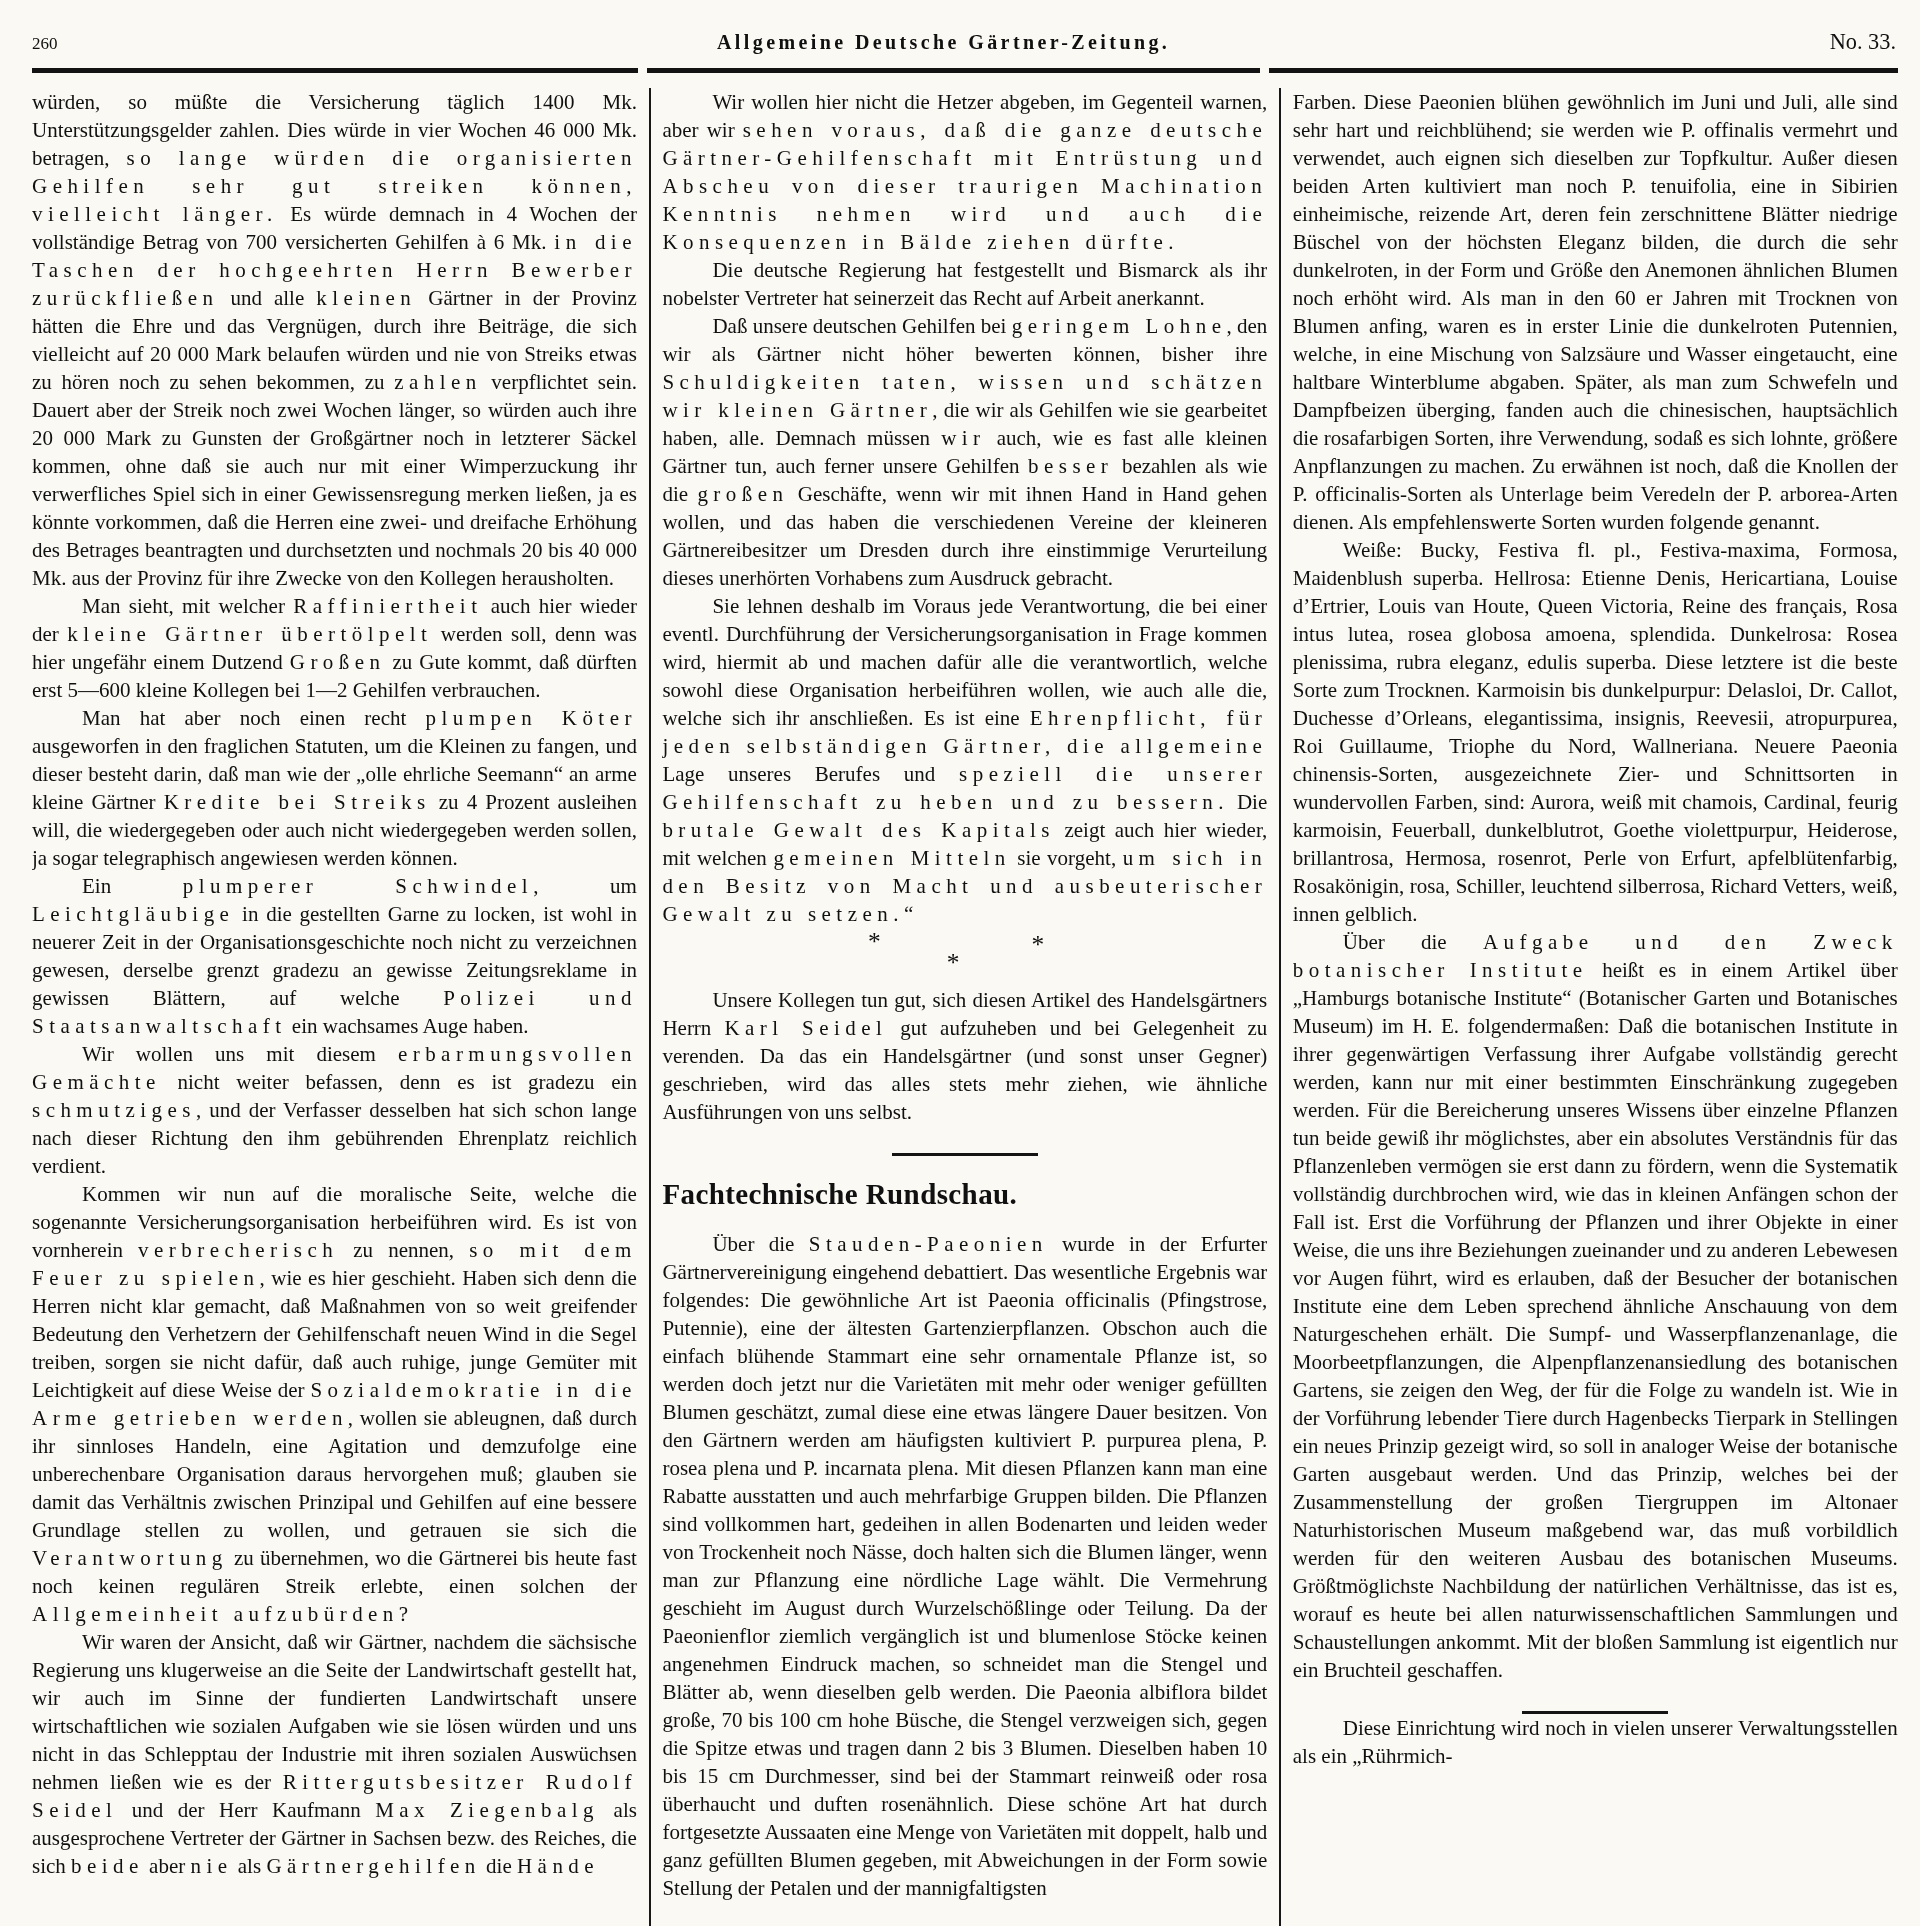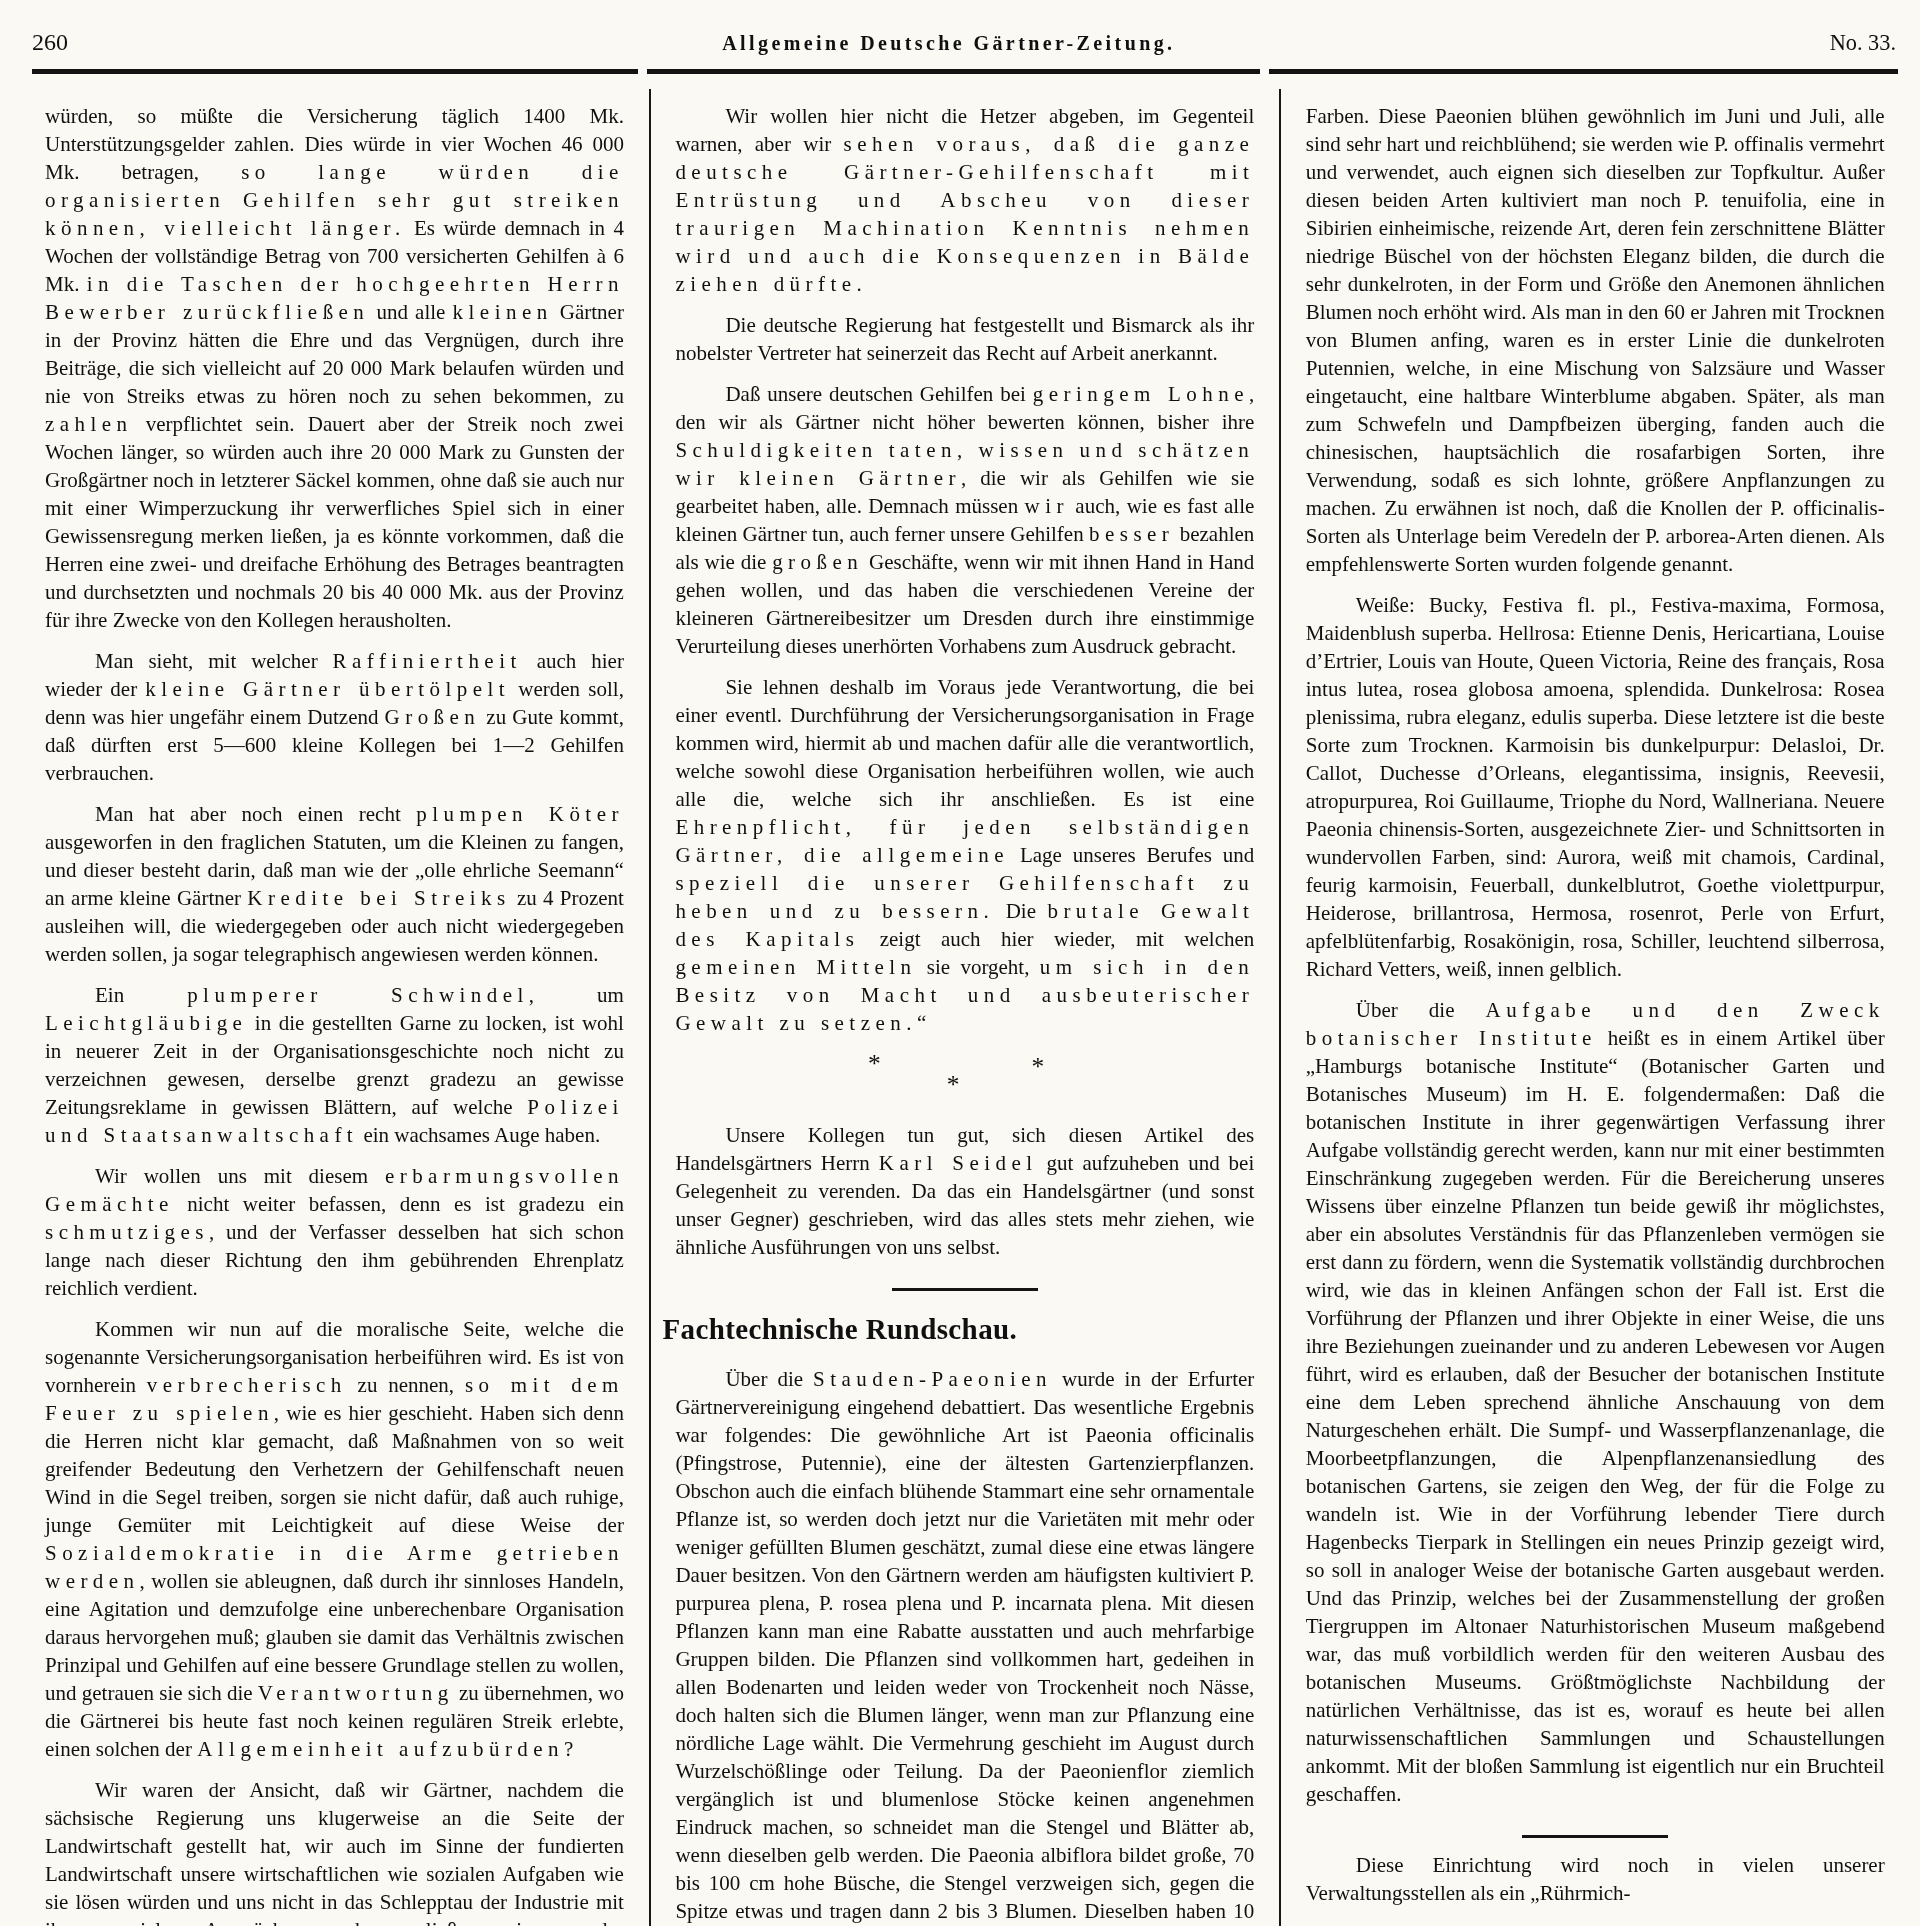--- a/index.html
+++ b/index.html
@@ -3,38 +3,38 @@
 <meta charset="utf-8">
 <style>
   html,body{margin:0;padding:0;}
   body{
     width:1920px;height:2648px;
     background:#faf9f4;color:#101010;
     font-family:"Liberation Serif", serif;
     overflow:hidden;position:relative;
   }
   .header{display:flex;align-items:baseline;padding:28.5px 24px 0 32px;}
-  .pageno{font-size:24px;}
+  .pageno{font-size:17px;}
   .title{flex:1;text-align:center;font-weight:bold;font-size:20px;letter-spacing:0.17em;}
   .issue{font-size:22.3px;}
   .hrule{display:flex;margin:13px 22.3px 0 32px;}
   .hrule .seg{height:5px;background:#131313;}
   .hrule .seg1{width:606px;}
   .hrule .seg2{width:613px;margin-left:9.2px;}
   .hrule .seg3{flex:1;margin-left:9.2px;}
   .columns{
     display:flex;align-items:stretch;
     margin:15.4px 22.3px 0 32px;height:2527px;overflow:hidden;
   }
   .col{
     flex:1 1 0;overflow:hidden;
     font-size:21px;line-height:28px;text-align:justify;
   }
   .vrule{width:2.3px;background:#181818;margin:0 11.6px;flex:0 0 auto;}
-  .para{margin:13px;text-indent:50px;}
+  .para{margin:0;text-indent:50px;}
   .para.cont{text-indent:0;}
   .sp{letter-spacing:0.26em;}
   .sec-h{
     text-align:left;font-weight:bold;font-size:29px;line-height:35px;
     margin:21px 0 17.7px;text-indent:0;letter-spacing:0.4px;
   }
   .short-rule{width:146px;height:3.5px;background:#141414;margin:27px auto 0;}
   .stars{position:relative;height:58px;font-size:25.4px;}
   .stars span{position:absolute;line-height:25.4px;}
   .stars .s1{left:34%;top:0.8px;}

